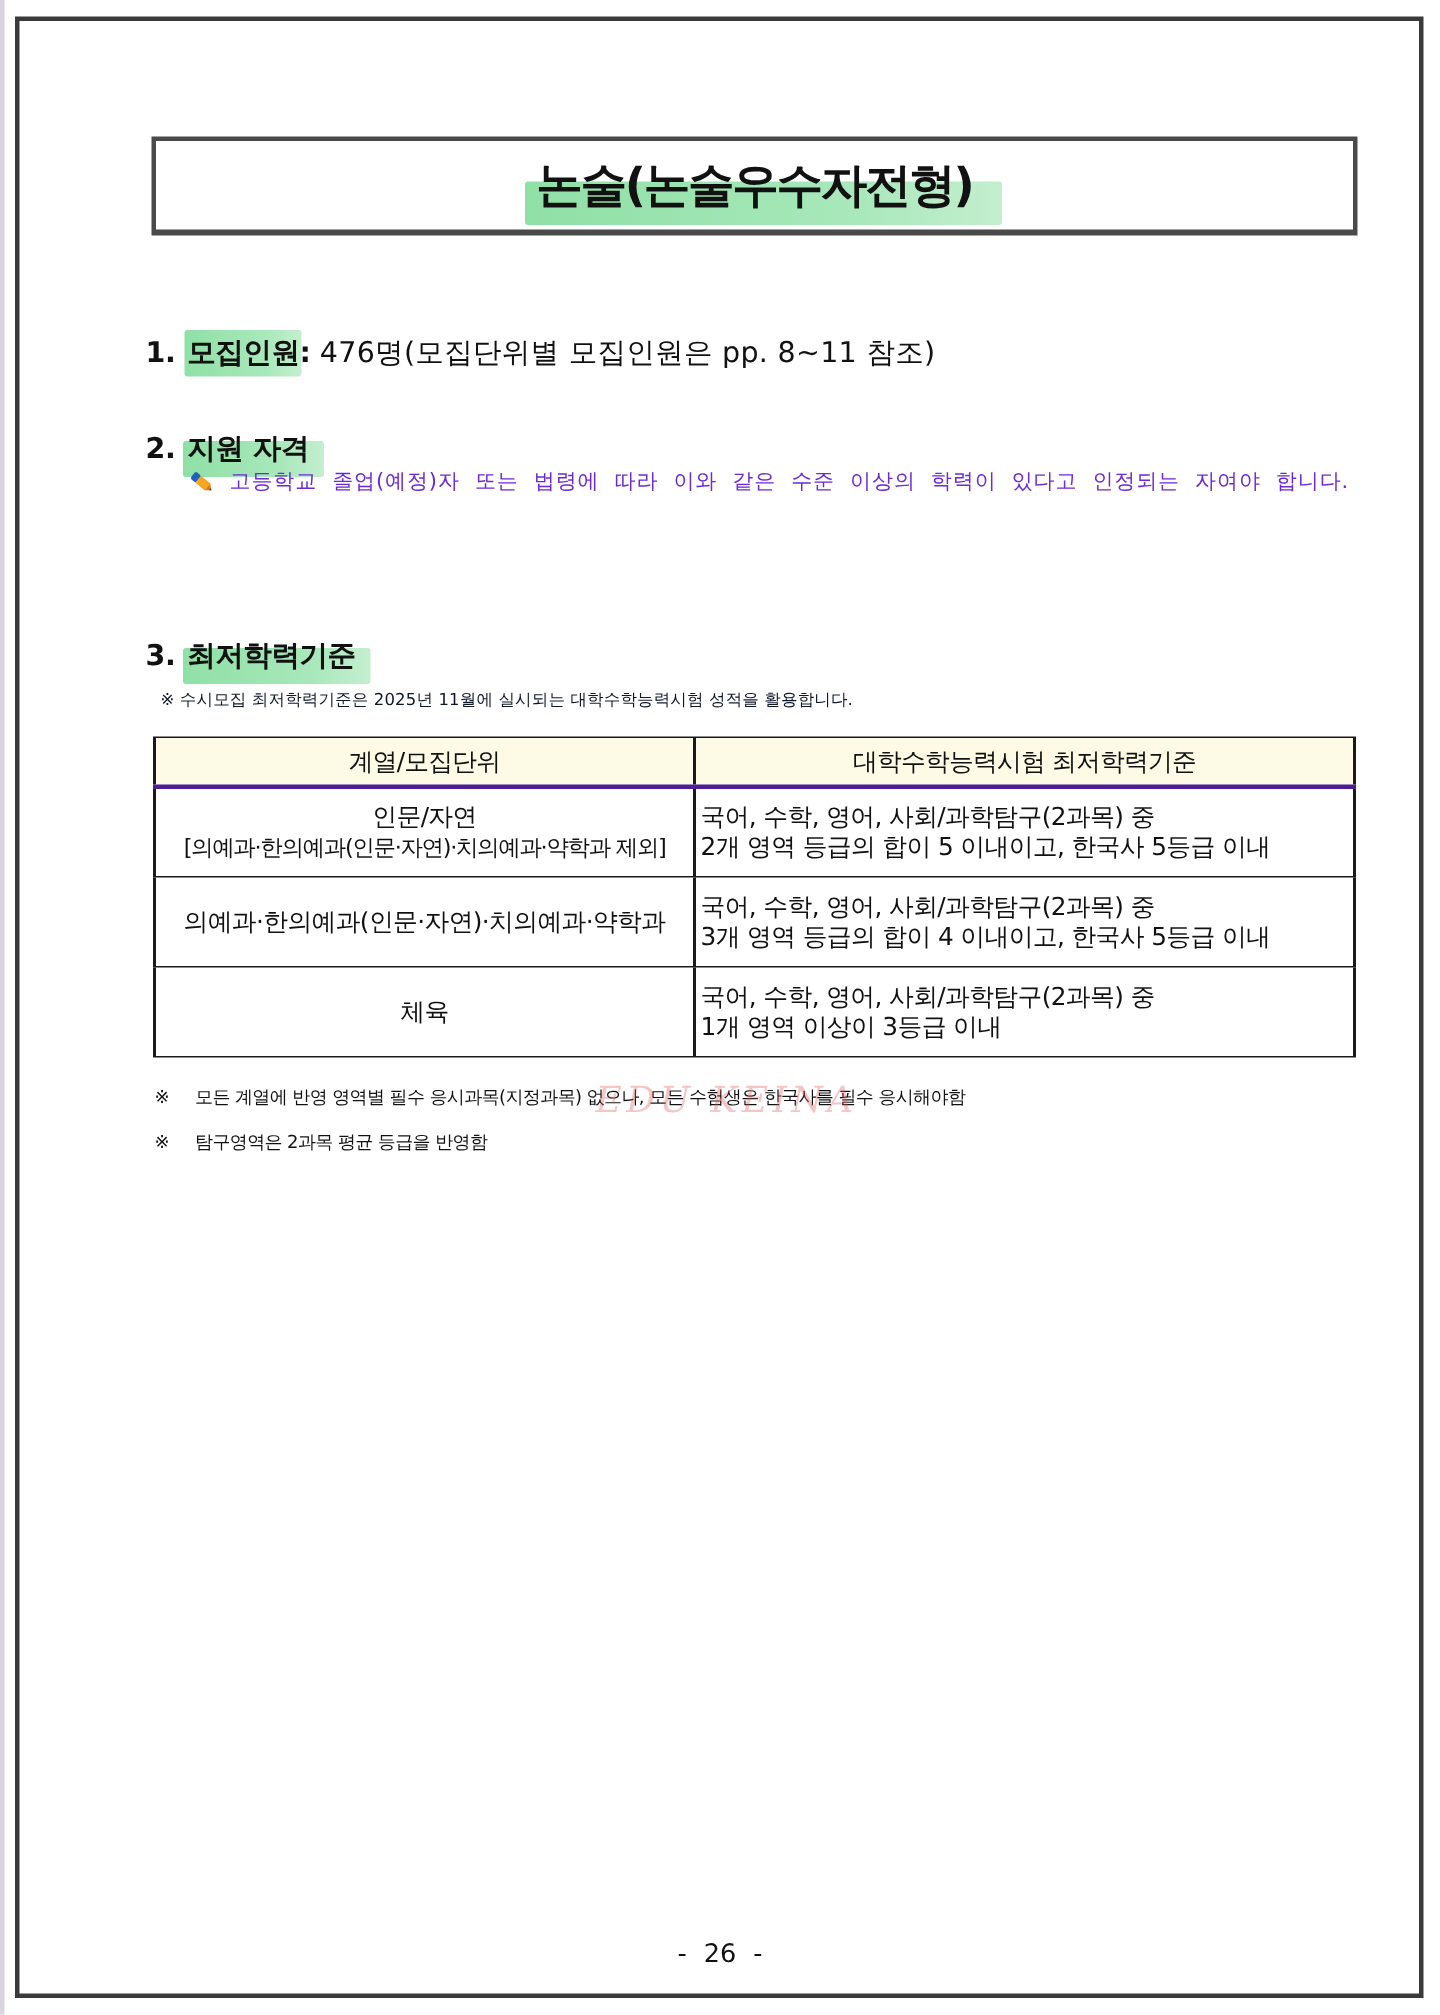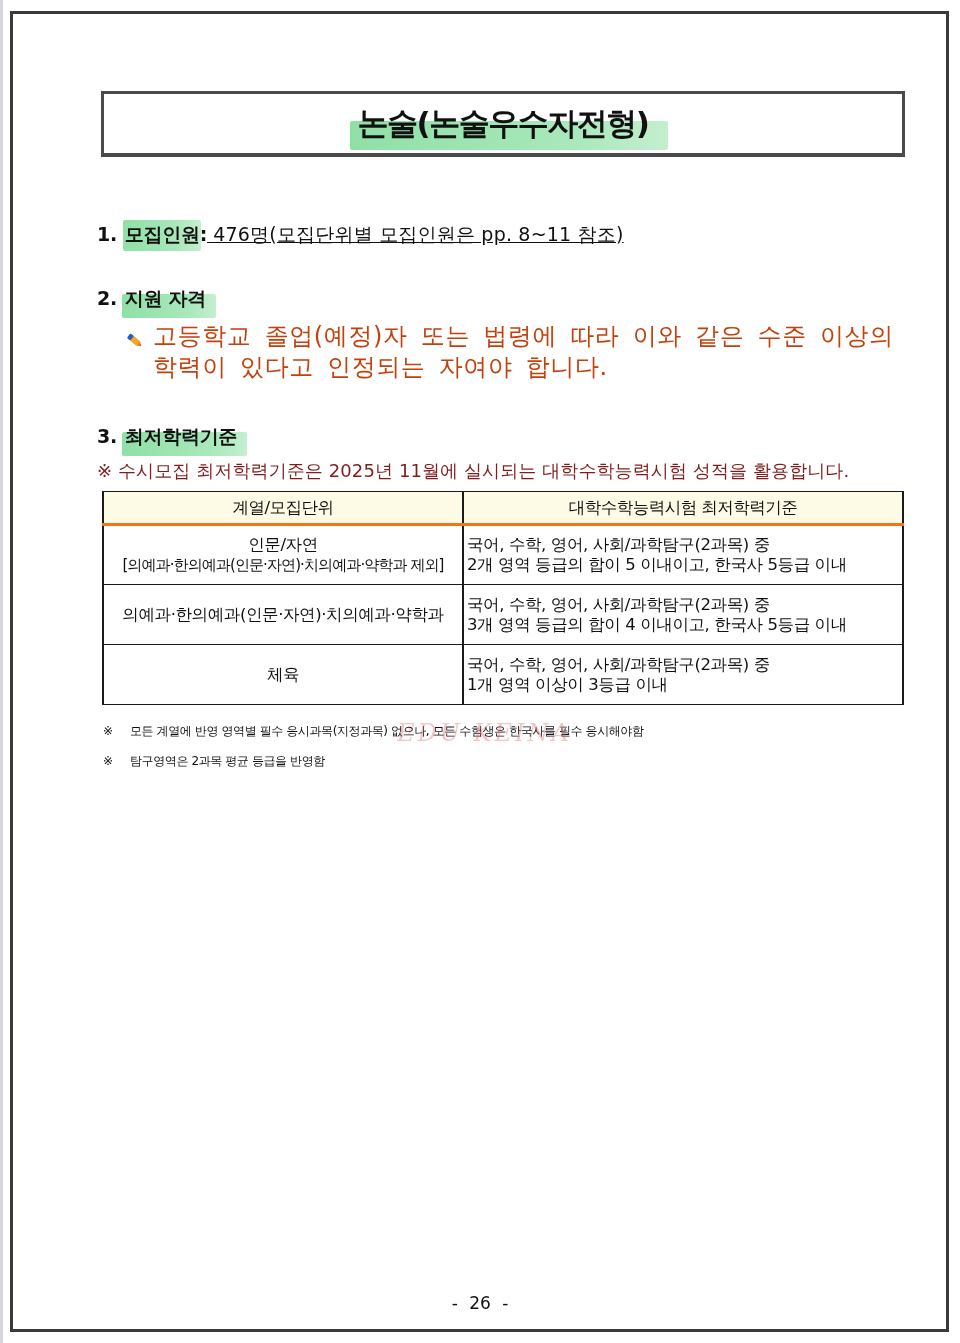--- a/index.html
+++ b/index.html
@@ -57,72 +57,71 @@
       left: 97px;
       font-size: 19px;
       font-weight: bold;
       color: #111;
       letter-spacing: -0.3px;
     }
     .section .num { margin-right: 8px; }
     .section .rest {
       font-weight: normal;
       letter-spacing: 0.2px;
-      text-decoration: underline;
     }
     .sec1 { top: 222px; }
     .sec2 { top: 286px; }
     .sec3 { top: 424px; }
     .sec2 .hl::before, .sec3 .hl::before { top: 30%; bottom: -6px; right: -10px; }
     .sec1 .hl::before { top: -2px; bottom: -3px; left: -2px; right: -1px; }
 
     .bullet-line {
       position: absolute;
-      left: 124px; top: 321px;
+      left: 124px; top: 306px;
       width: 790px;
-      font-size: 24px;
+      font-size: 14px;
       line-height: 31px;
-      color: #c2410c;
+      color: #6d28d9;
       letter-spacing: 0.6px;
     }
     .bullet-line .pencil {
       position: absolute; left: 0; top: 5px;
       width: 20px; height: 18px;
     }
     .bullet-line .text {
       display: block;
       padding-left: 29px;
       word-spacing: 5px;
     }
     .note-top {
       position: absolute;
-      left: 97px; top: 459px;
-      font-size: 18px;
-      color: #7f1d1d;
+      left: 107px; top: 459px;
+      font-size: 11px;
+      color: #0f172a;
       letter-spacing: 0.1px;
     }
 
     table.criteria {
       position: absolute;
       left: 102px; top: 491px;
       width: 802px;
       border-collapse: collapse;
       font-size: 16.5px;
       color: #111;
     }
     table.criteria th, table.criteria td {
       border: 2px solid #1a1a1a;
       border-top-width: 1.5px;
       border-bottom-width: 1.5px;
     }
     table.criteria th {
       background: #fdfbe6;
       font-weight: normal;
       height: 33px;
-      border-bottom: 3px solid #f97316;
+      border-bottom: 3px solid #4c1d95;
       letter-spacing: -0.5px;
     }
     table.criteria td {
       height: 60px;
       line-height: 20px;
       letter-spacing: -0.4px;
     }
     table.criteria td.left {
       text-align: center;
       width: 360px;

